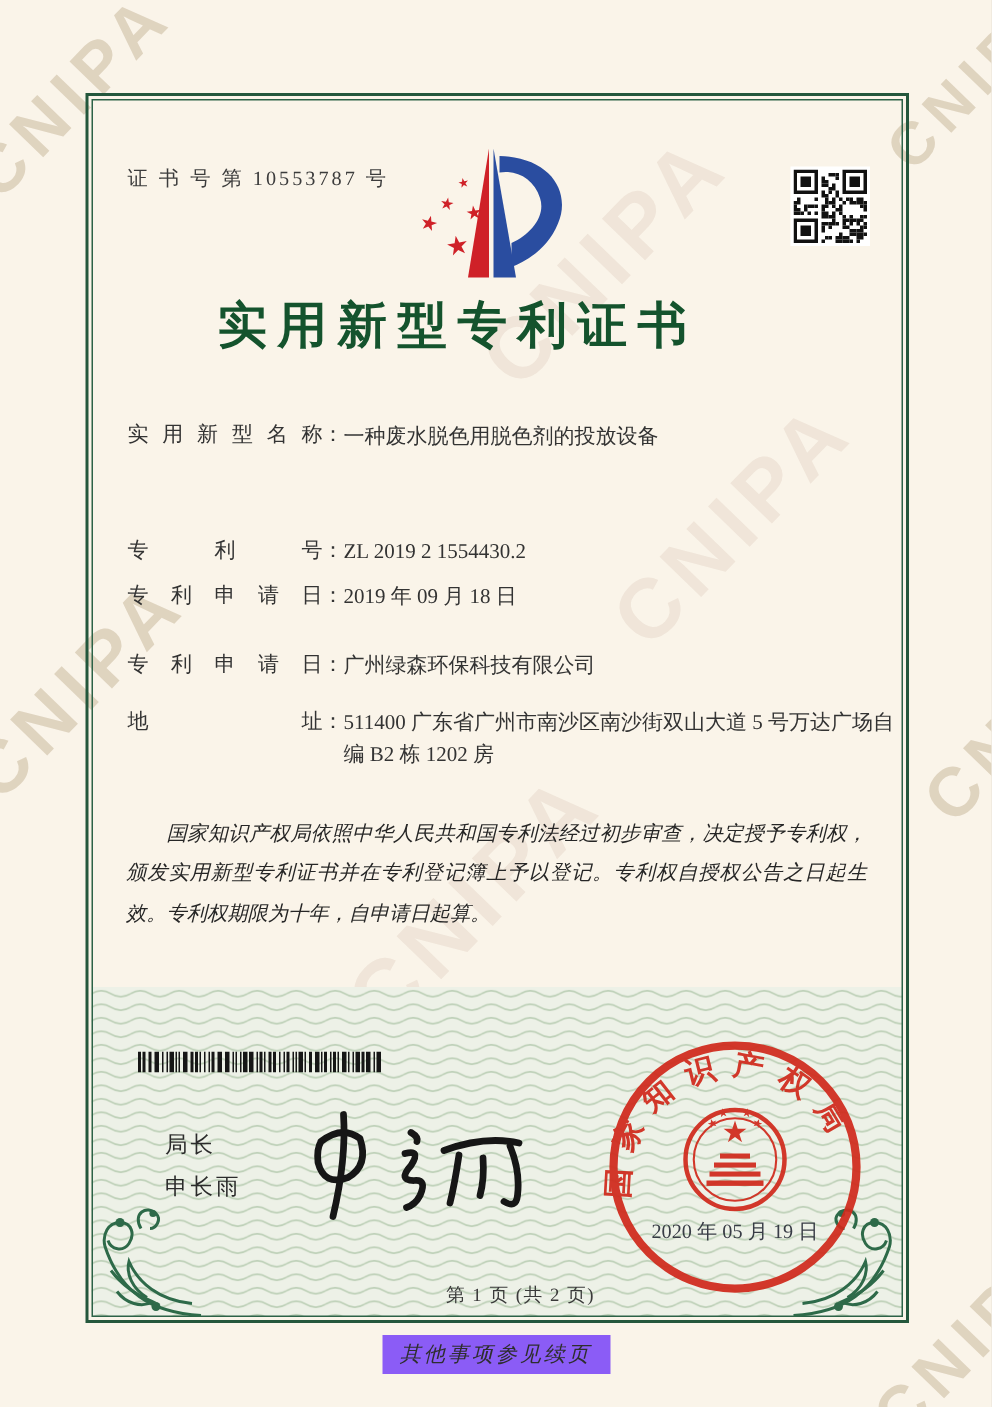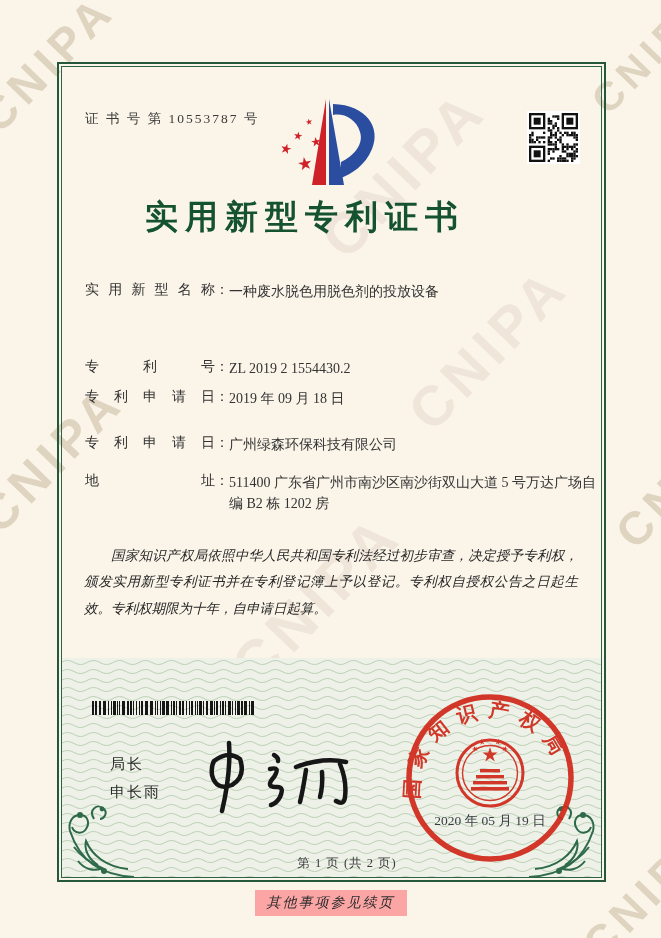--- a/index.html
+++ b/index.html
@@ -72,21 +72,21 @@
     position:absolute; left:110px; top:750px; font-size:15px; color:#2b2b2b;
     font-family:"Liberation Sans","DejaVu Sans",sans-serif; line-height:1.85; letter-spacing:2px;
   }
   .signature { position:absolute; left:198px; top:733px; }
   .seal { position:absolute; left:401px; top:689px; opacity:0.93; }
   .page-info { position:absolute; left:0; top:855px; width:661px; text-align:center; font-size:12.5px; color:#3a3a3a; letter-spacing:1px;padding-left:33px; }
   .cont-note {
     position:absolute; left:0; top:890px; width:661px; text-align:center;
   }
   .cont-note span {
-    display:inline-block; background:#fca5a5; padding:4px 12px;
+    display:inline-block; background:#8b5cf6; padding:4px 12px;
     font-size:14px; font-style:italic; color:#2e2e2e; letter-spacing:2px;
   }
 </style>
 </head>
 <body>
 
 <div class="page">
 
   <span class="wm outer wm1">CNIPA</span>
   <span class="wm outer wm2">CNIPA</span>

